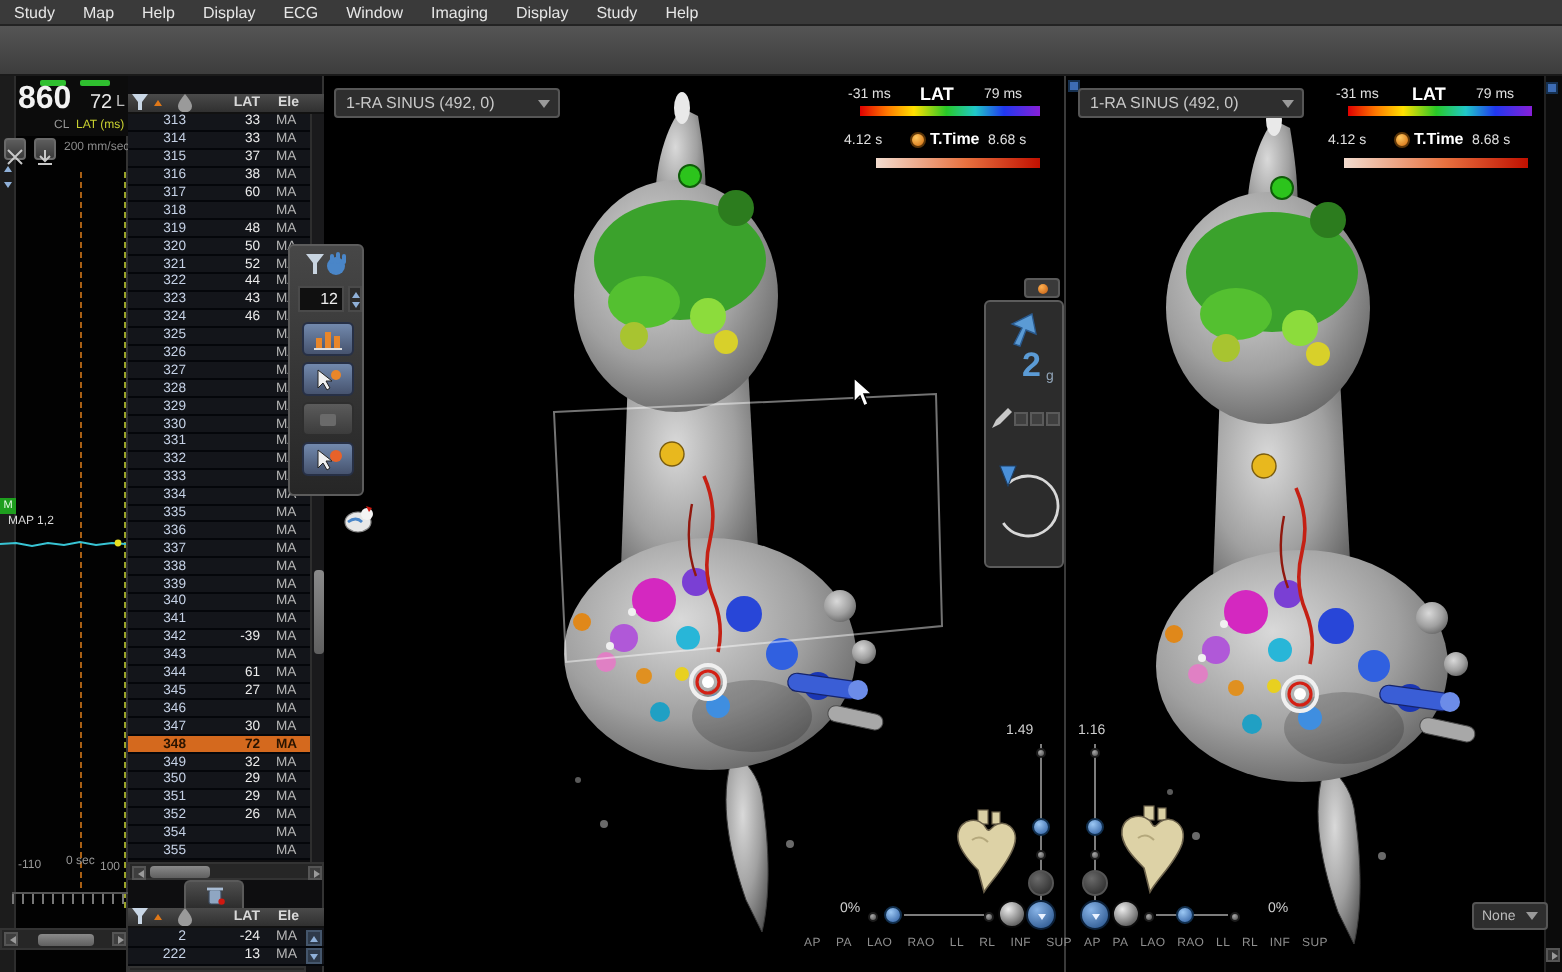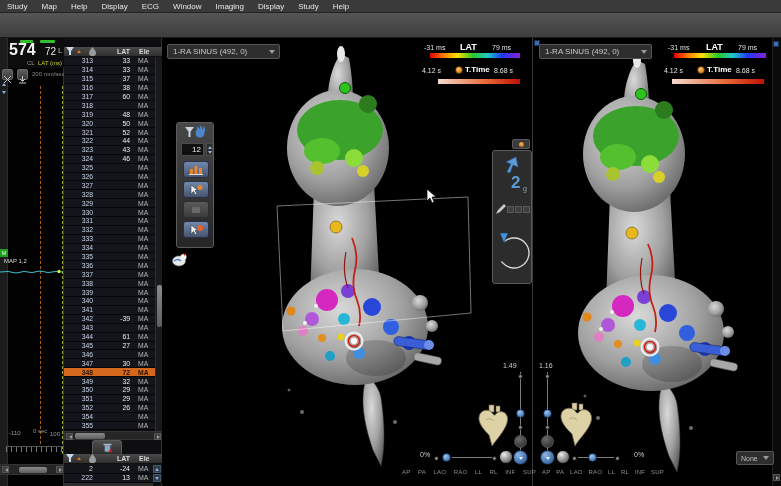--- a/index.html
+++ b/index.html
@@ -185,21 +185,21 @@
   </svg>
 
   <div class="ecg-strip">
     <div class="tri-u" style="left:1.5px;top:45px"></div>
     <div class="tri-d" style="left:1.5px;top:53px"></div>
   </div>
   <div class="ecg-panel-bg"></div>
   <div class="ecg-head"></div>
   <div class="greenbar" style="left:20px;top:40px;width:13px"></div>
   <div class="greenbar" style="left:40px;top:40px;width:15px"></div>
-  <div class="big-cl">574</div>
+  <div class="big-cl">860</div>
   <div class="lat-big">72</div>
   <div class="lab" style="left:58px;top:47px;font-size:8px;color:#bbb">L</div>
   <div class="lab" style="left:27px;top:60px;font-size:6px;color:#979797">CL</div>
   <div class="lab" style="left:38px;top:60px;font-size:6px;color:#c8d030">LAT (ms)</div>
   <div class="ecg-btn" style="left:2px;top:69px">
     <svg width="9" height="9">
         <path d="M1,8 L8,1 M1,1 L8,8" stroke="#c8c8c8" stroke-width="1"></path>
       </svg>
   </div>
   <div class="ecg-btn" style="left:17px;top:69px">
@@ -645,21 +645,21 @@
   <div class="scale-num" style="left:668px;top:44px">-31 ms</div>
   <div class="scale-name" style="left:706px;top:42px">LAT</div>
   <div class="scale-num" style="left:738px;top:44px">79 ms</div>
   <div class="lat-bar" style="left:674px;top:53px;width:92px"></div>
   <div class="scale-num" style="left:664px;top:67px">4.12 s</div>
   <div class="ttime-icon" style="left:697px;top:66px"></div>
   <div class="scale-name" style="left:707px;top:65px;font-size:8px">T.Time</div>
   <div class="scale-num" style="left:736px;top:67px">8.68 s</div>
   <div class="ttime-bar" style="left:672px;top:79px;width:92px"></div>
 
-  <div class="side-panel" style="left:176px;top:122px;width:38px;height:126px">
+  <div class="side-panel" style="left:144px;top:122px;width:38px;height:126px">
     <svg class="abs" style="left:8px;top:3px" width="22" height="14">
       <path d="M0,1 H9 L5.5,5.5 V11 L3.5,11 V5.5 Z" fill="#c8d4e0"></path>
       <circle cx="15" cy="7" r="4.5" fill="#4a86c8"></circle>
       <rect x="12" y="1" width="2" height="5" rx="1" fill="#4a86c8"></rect>
       <rect x="15" y="0" width="2" height="6" rx="1" fill="#4a86c8"></rect>
       <rect x="18" y="1" width="2" height="5" rx="1" fill="#4a86c8"></rect>
     </svg>
     <div class="spin-box">12</div>
     <div class="spin-arrows">
       <div class="tri-u" style="left:0.5px;top:2px"></div>

